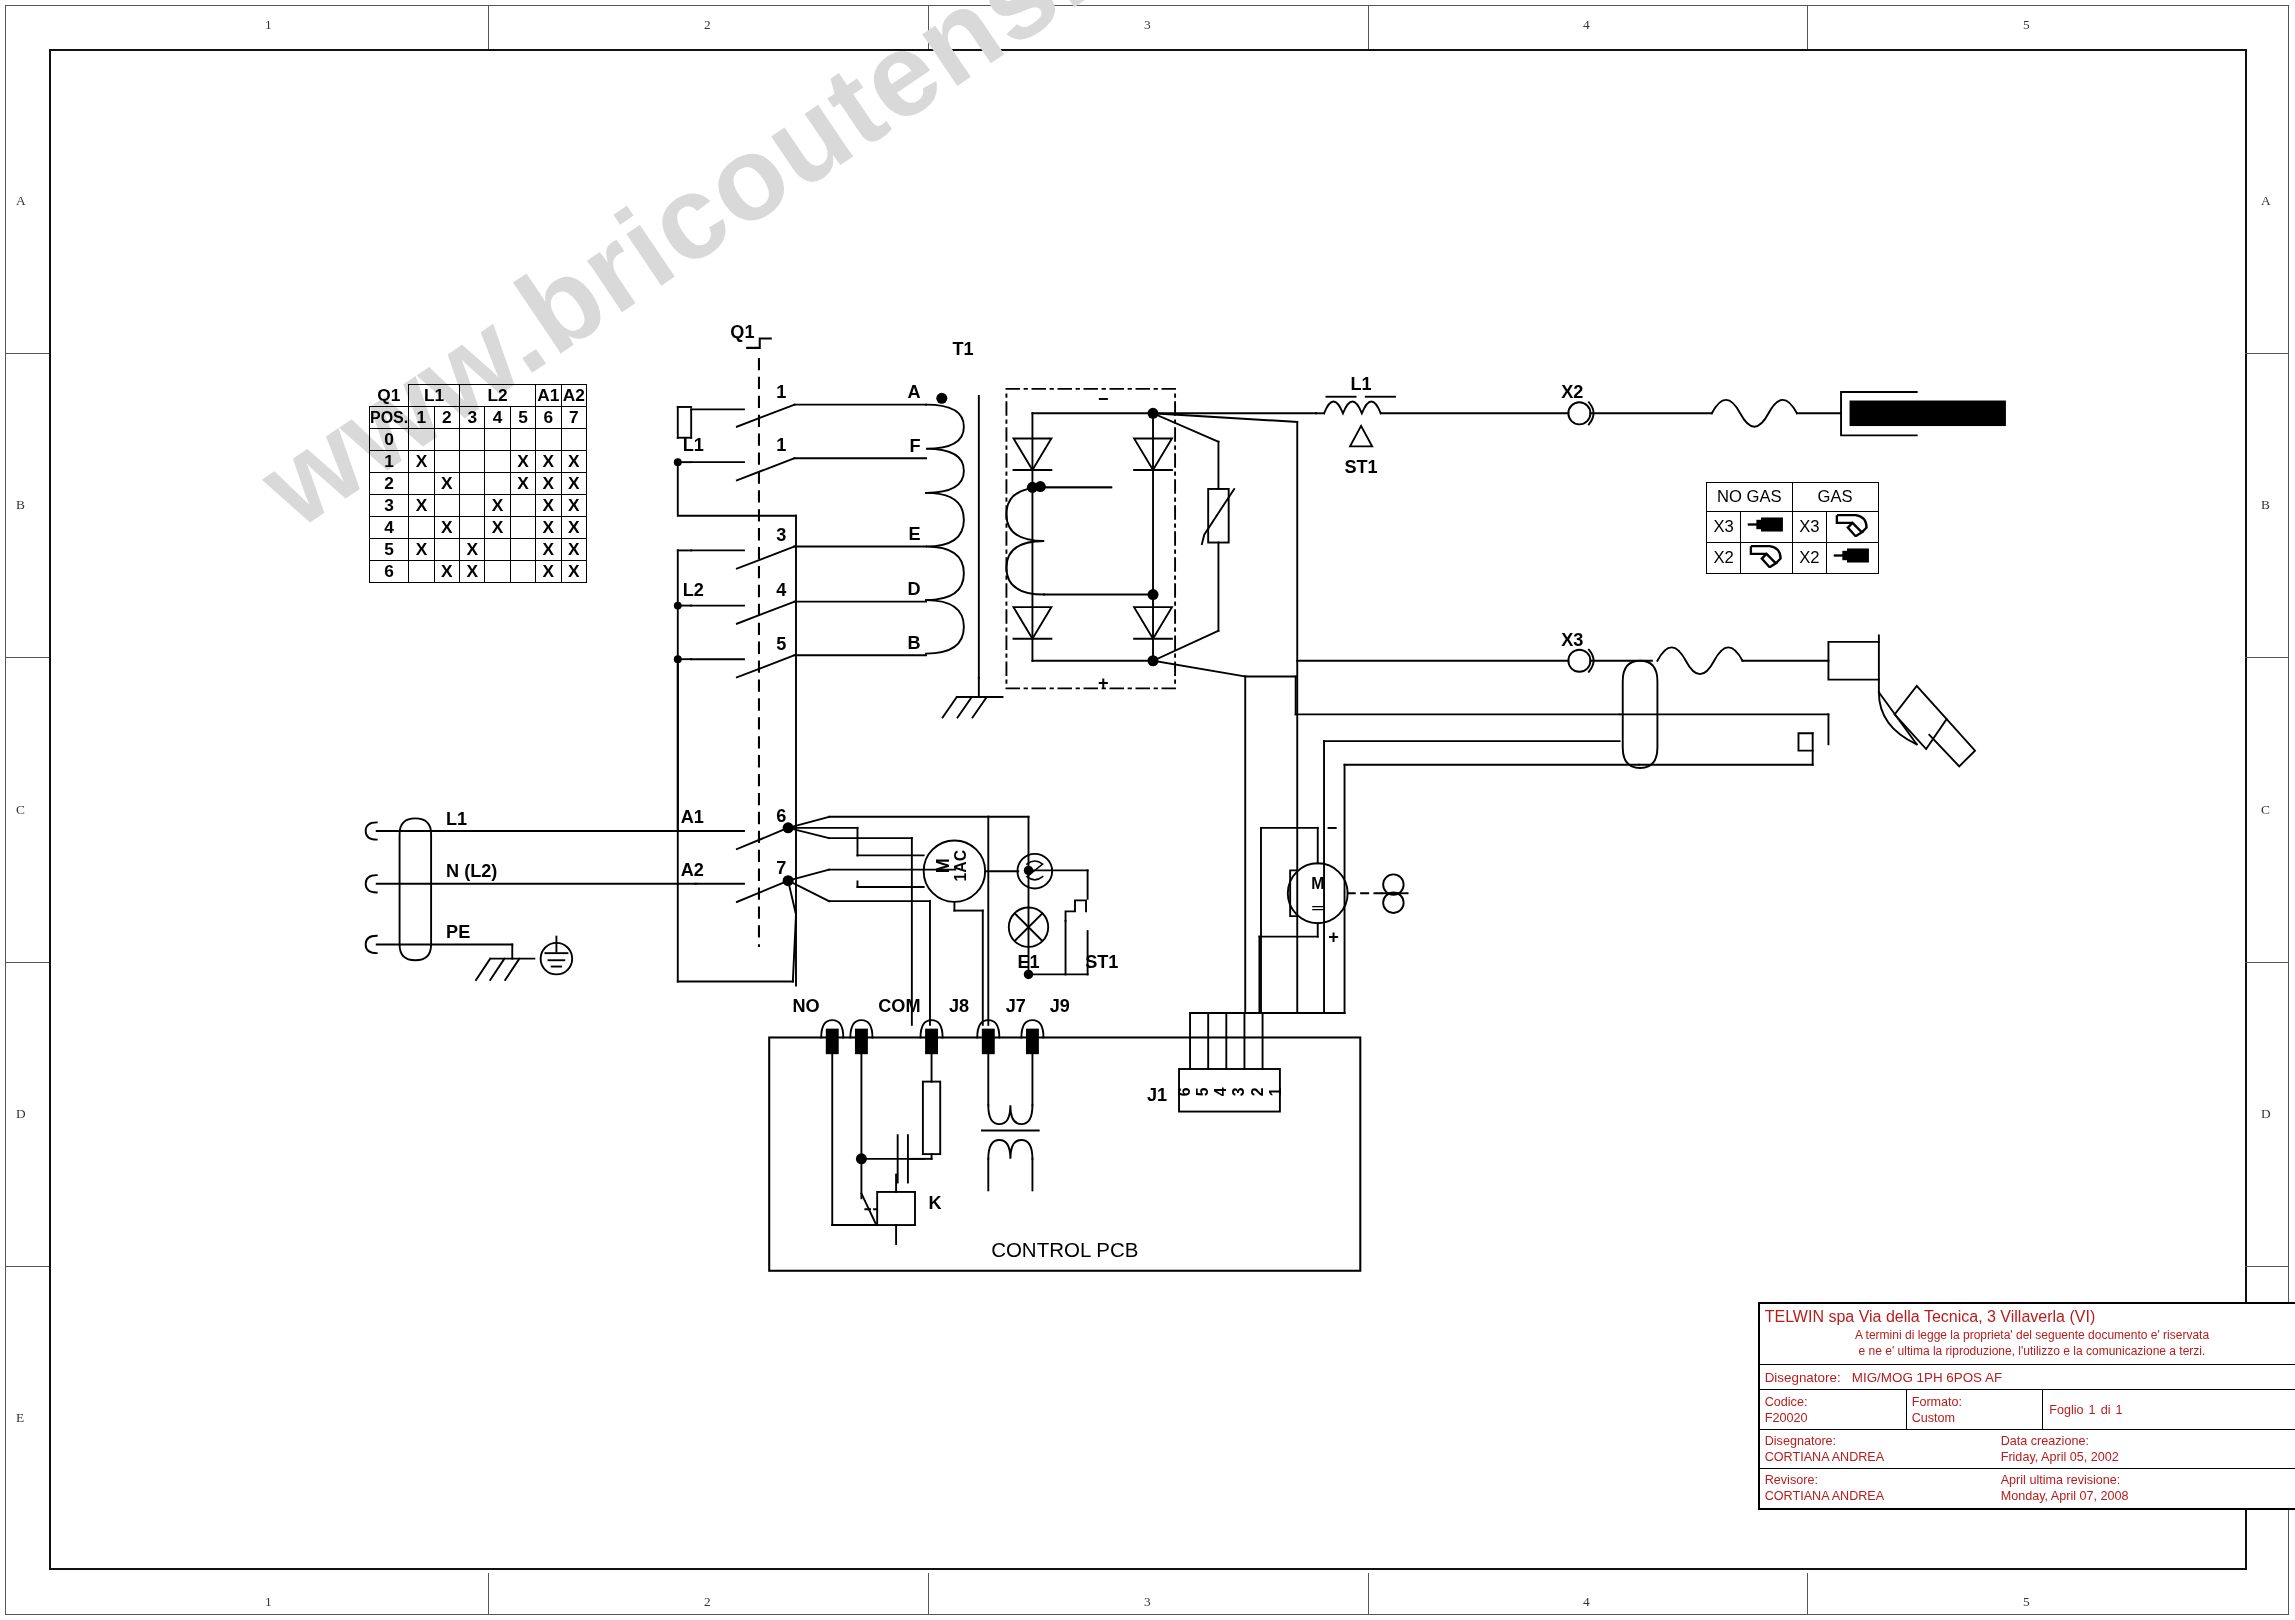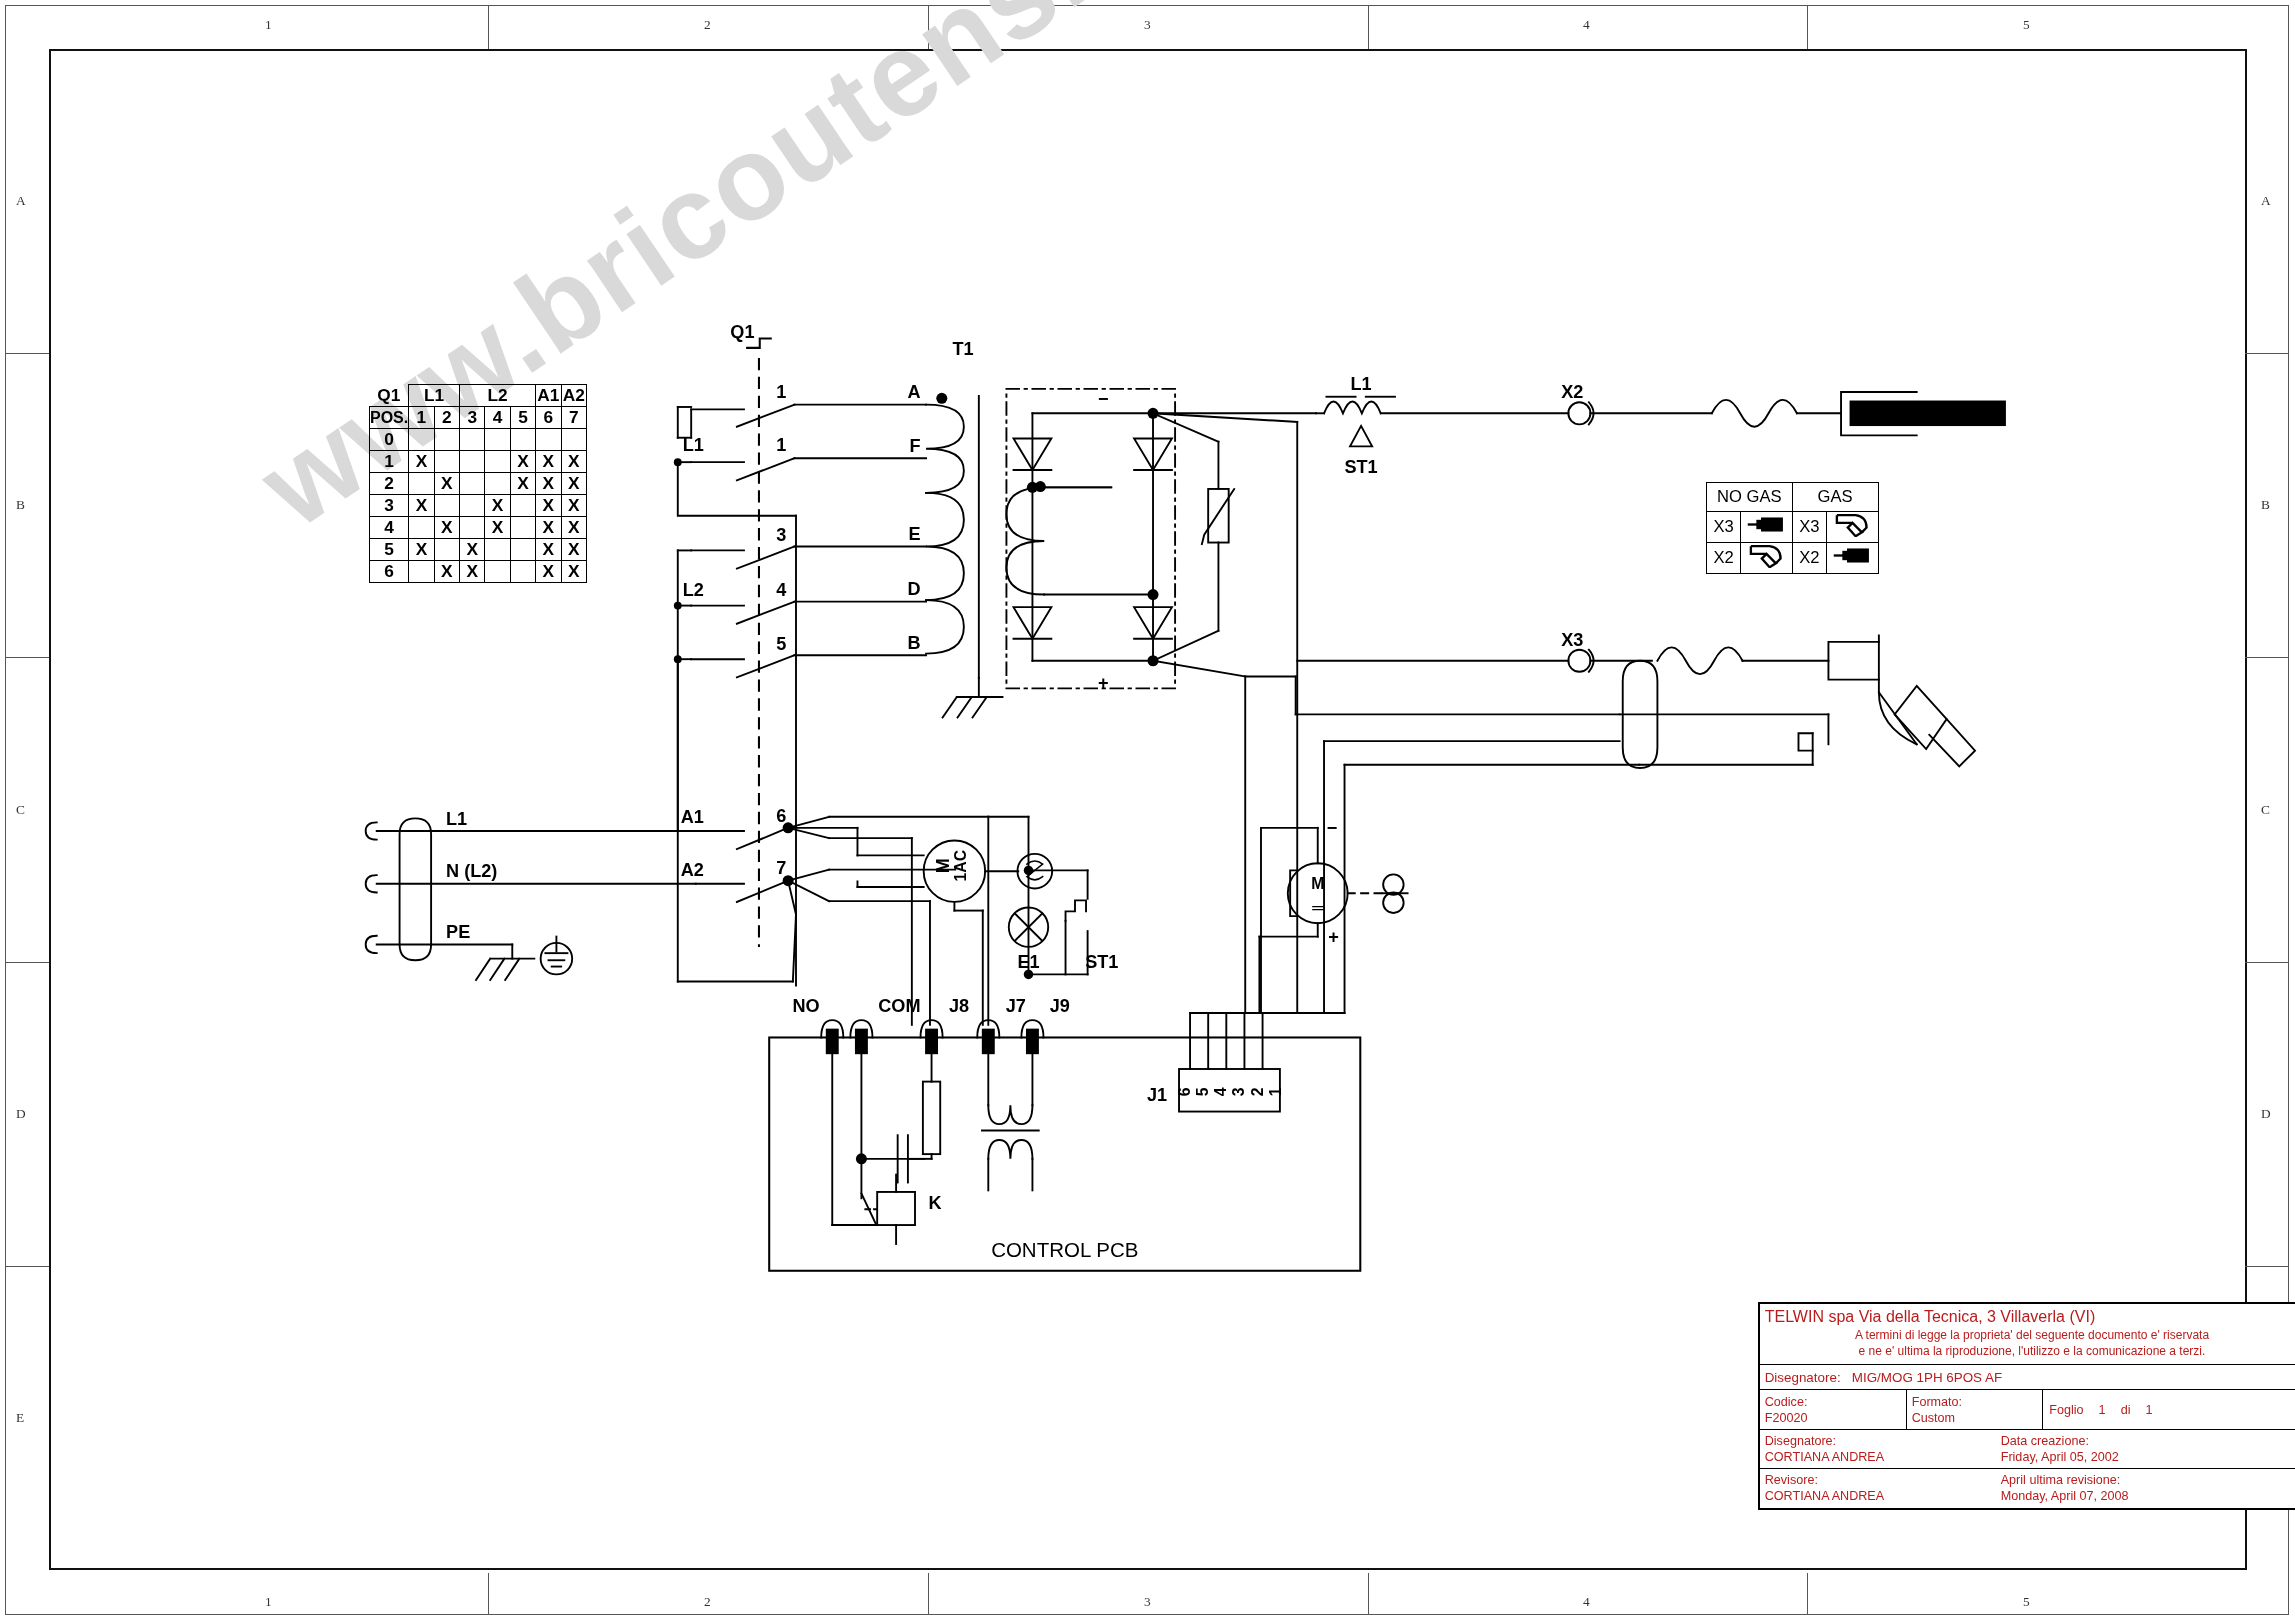--- a/index.html
+++ b/index.html
@@ -44,21 +44,21 @@
             font-family:"Liberation Sans",sans-serif;color:#b91c1c;}
   .tb-row{border-bottom:1.6px solid #000;box-sizing:border-box;}
   .tb-row:last-child{border-bottom:none;}
   .tb-head{padding:3.2px 4.7px 4.7px 4.7px;}
   .tb-company{font-size:16px;line-height:19px;}
   .tb-legal{font-size:12px;line-height:15px;margin-top:1.6px;text-align:center;}
   .tb-desc{font-size:13.4px;padding:4.7px 4.7px;}
   .tb-split{display:flex;}
   .tb-cell{padding:3.2px 4.7px;font-size:12.6px;line-height:16px;box-sizing:border-box;}
   .bR{border-right:1.6px solid #000;}
-  .tb-foglio{display:flex;align-items:center;gap:15px;font-size:12.6px;padding:3.2px 6.3px;}
+  .tb-foglio{display:flex;align-items:center;gap:5px;font-size:12.6px;padding:3.2px 6.3px;}
 
   .svgtext{font-family:"Liberation Sans",sans-serif;font-size:23px;font-weight:bold;fill:#000;}
   .svgtext-sm{font-family:"Liberation Sans",sans-serif;font-size:20px;font-weight:bold;fill:#000;}
   .svgtext-pcb{font-family:"Liberation Sans",sans-serif;font-size:26px;fill:#000;}
 </style>
 </head>
 <body>
 
 <div id="page">
 

